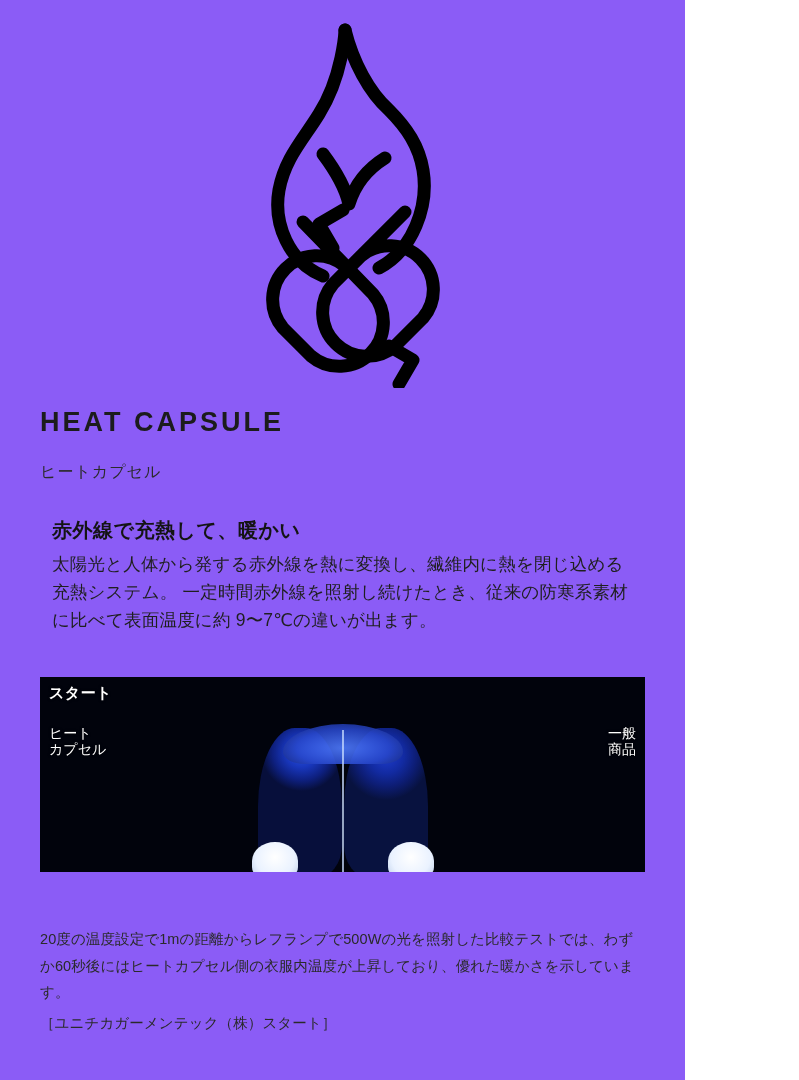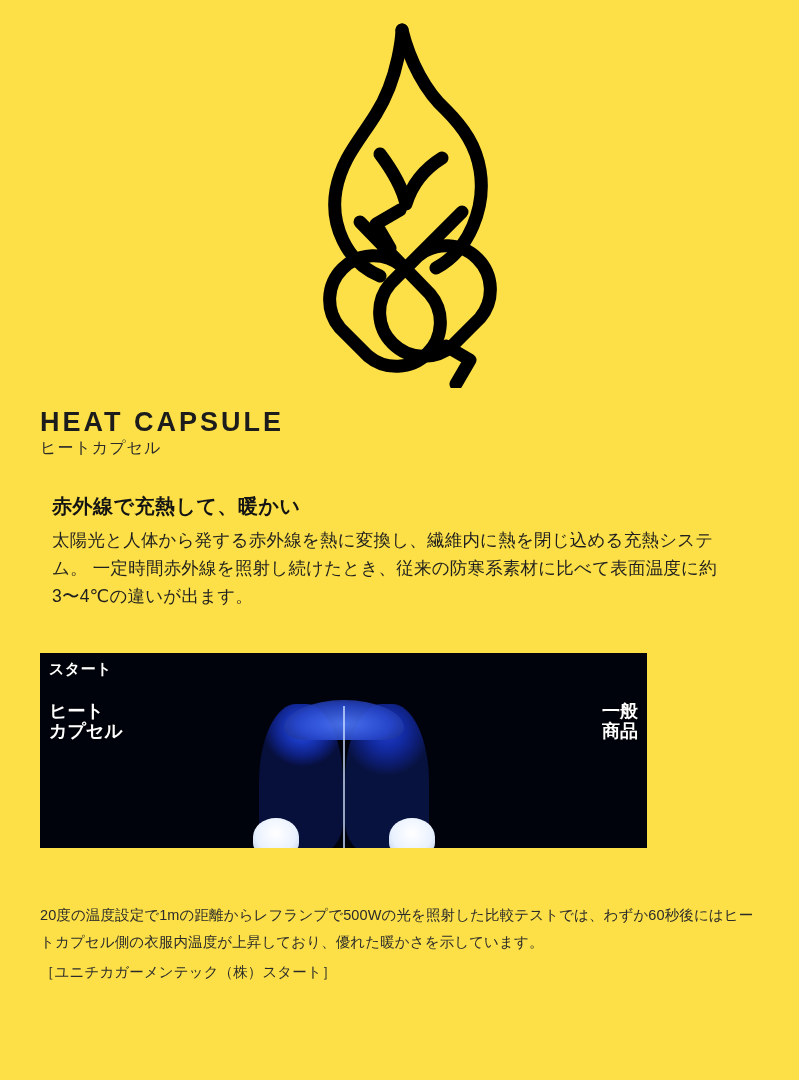--- a/index.html
+++ b/index.html
@@ -9,24 +9,24 @@
   }
   body {
     width: 799px;
     height: 1080px;
     font-family: "Liberation Sans", "DejaVu Sans", sans-serif;
     color: #1a1a1a;
     position: relative;
     overflow: hidden;
   }
   .page {
-    width: 799px;
+    width: 685px;
     height: 1080px;
     position: relative;
-    background: #fde047;
+    background: #8b5cf6;
     box-sizing: border-box;
   }
 
   
   .hero-icon {
     width: 100%;
     height: 400px;
     display: flex;
     align-items: center;
     justify-content: center;
@@ -47,21 +47,21 @@
     font-weight: bold;
     letter-spacing: 3px;
     color: #1c1c1c;
     line-height: 1.1;
     margin: 0;
   }
   .title-jp {
     font-size: 16px;
     color: #2b2b2b;
     letter-spacing: 1px;
-    margin-top: 0;
+    margin-top: 24px;
   }
 
   
   .copy-block {
     padding: 0 52px;
     margin-top: 34px;
   }
   .copy-head {
     font-size: 20px;
     font-weight: bold;
@@ -107,22 +107,22 @@
     font-size: 15px;
     font-weight: bold;
     letter-spacing: 0.5px;
     text-shadow: 0 0 3px #000;
     z-index: 6;
     white-space: nowrap;
   }
   .sub-label {
     position: absolute;
     color: #ffffff;
-    font-size: 18px;
-    font-weight: bold;
+    font-size: 14px;
+    font-weight: normal;
     line-height: 1.15;
     text-shadow: 0 0 3px #000;
     z-index: 6;
     white-space: pre-line;
   }
   .sub-left { top: 48px; left: 9px; }
   .sub-right { top: 48px; right: 9px; text-align: right; }
 
   
   .body-shape {
@@ -270,21 +270,21 @@
     </span>
   </div>
 
   <div class="title-block">
     <h1 class="title-en">HEAT CAPSULE</h1>
     <div class="title-jp">ヒートカプセル</div>
   </div>
 
   <div class="copy-block">
     <h2 class="copy-head">赤外線で充熱して、暖かい</h2>
-    <p class="copy-body">太陽光と人体から発する赤外線を熱に変換し、繊維内に熱を閉じ込める充熱システム。 一定時間赤外線を照射し続けたとき、従来の防寒系素材に比べて表面温度に約 3〜4℃の違いが出ます。</p>
+    <p class="copy-body">太陽光と人体から発する赤外線を熱に変換し、繊維内に熱を閉じ込める充熱システム。 一定時間赤外線を照射し続けたとき、従来の防寒系素材に比べて表面温度に約 9〜7℃の違いが出ます。</p>
   </div>
 
   <div class="thermal-wrap">
     <div class="thermal-strip">
 
       <div class="thermal-cell cell-start">
         <div class="thermal-label">スタート</div>
         <div class="sub-label sub-left">ヒート
 カプセル</div>
         <div class="sub-label sub-right">一般

